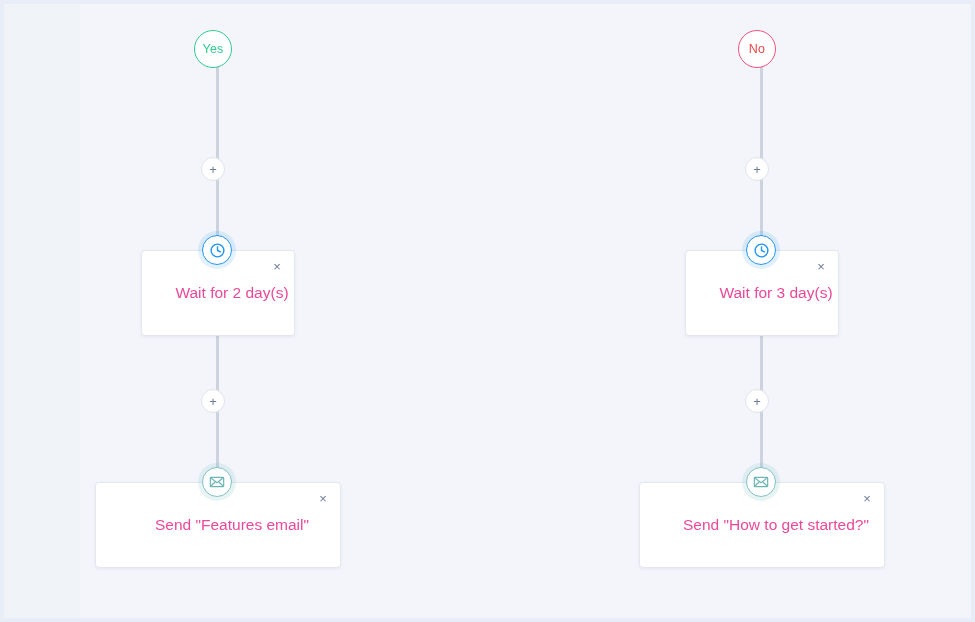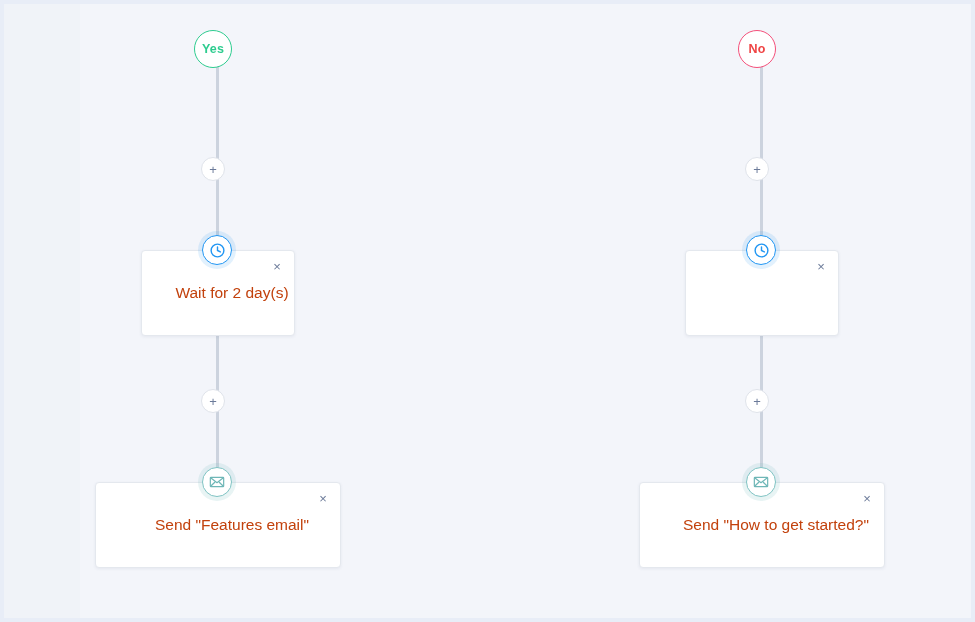--- a/index.html
+++ b/index.html
@@ -62,21 +62,21 @@
     width: 38px;
     height: 38px;
     border-radius: 50%;
     background: #ffffff;
     border: 1.6px solid #2ecc8f;
     box-sizing: border-box;
     display: flex;
     align-items: center;
     justify-content: center;
     font-size: 12.5px;
-    font-weight: bold;
+    font-weight: normal;
     color: #2ecc8f;
     letter-spacing: .2px;
     z-index: 6;
   }
   .start-badge.no {
     border-color: #f4507a;
     color: #ef4444;
   }
 
   
@@ -125,21 +125,21 @@
   }
 
   .card-label {
     position: absolute;
     left: 0;
     right: 0;
     top: 50%;
     transform: translateY(-50%);
     text-align: center;
     font-size: 15.5px;
-    color: #c2410c;
+    color: #ec4899;
     white-space: nowrap;
     margin-left: 28px;
   }
 
   .card-close {
     position: absolute;
     top: 6px;
     right: 8px;
     width: 18px;
     height: 18px;
@@ -225,20 +225,21 @@
   <div class="branch" id="branch-no">
 
     <div class="connector"></div>
 
     <div class="start-badge no">No</div>
 
     <div class="plus-node plus-1">+</div>
 
     <div class="card card-wait">
       <span class="card-close">×</span>
+      <span class="card-label">Wait for 3 day(s)</span>
     </div>
 
     <div class="icon-node icon-clock">
       <svg width="17" height="17" viewBox="0 0 24 24" fill="none" stroke="#2196f3" stroke-width="2" stroke-linecap="round">
         <circle cx="12" cy="12" r="9"></circle>
         <path d="M12 7 L12 12 L16 14"></path>
       </svg>
     </div>
 
     <div class="plus-node plus-2">+</div>

